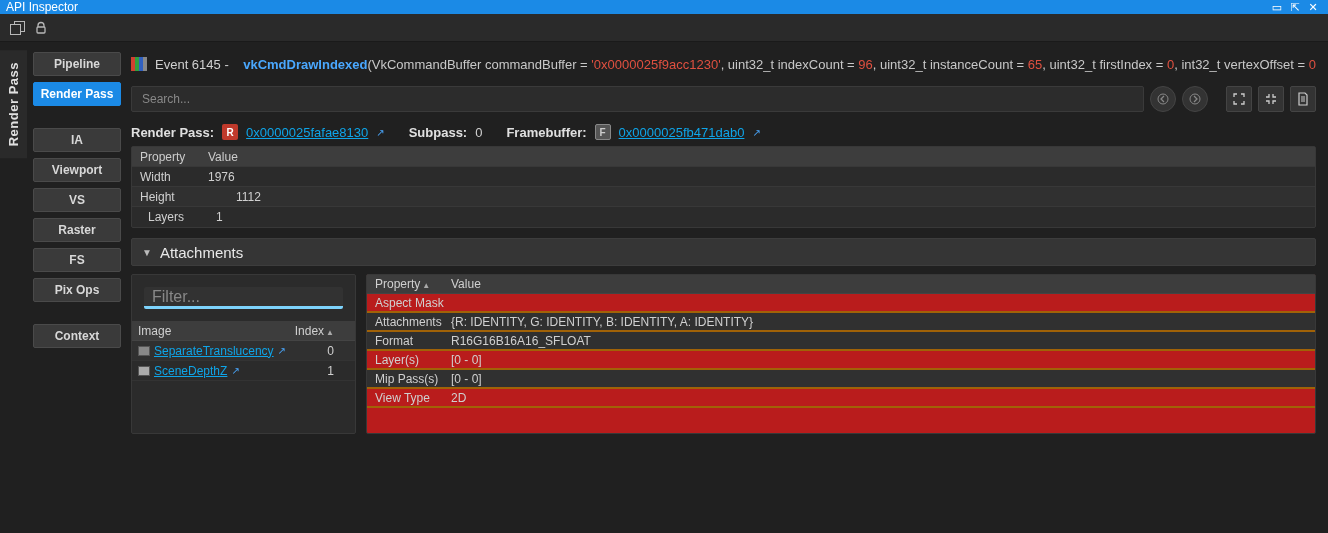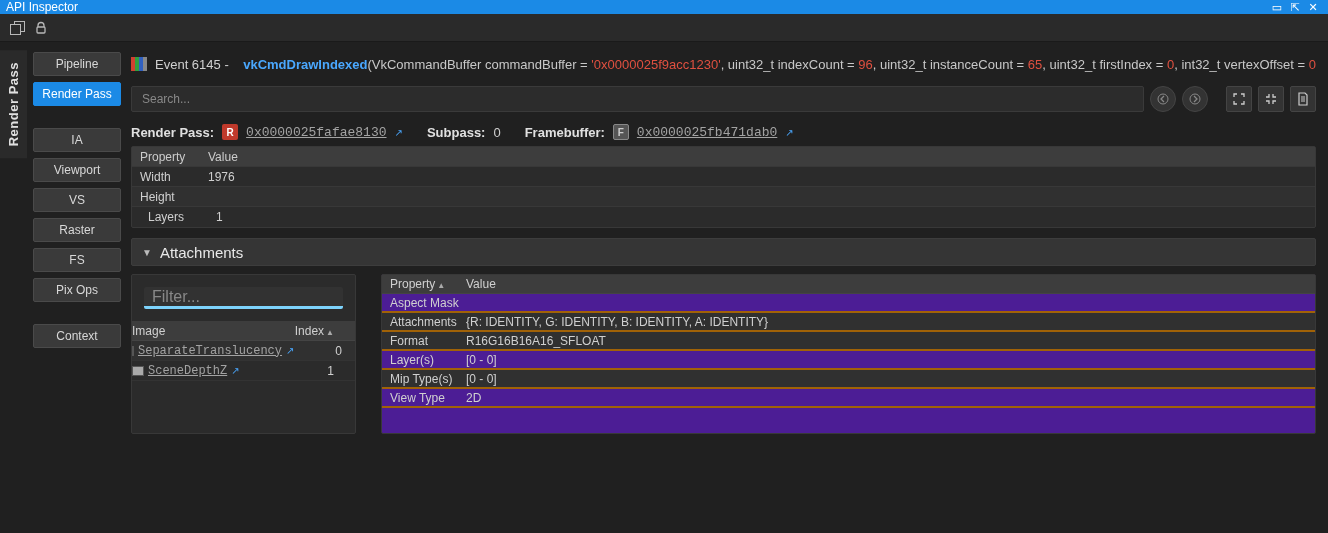--- a/index.html
+++ b/index.html
@@ -69,20 +69,21 @@
 .navbtn {
   background: #3a3a3a;
   border: 1px solid #4a4a4a;
   color: #d8d8d8;
   height: 24px;
   font-size: 12px;
   text-align: center;
   line-height: 22px;
   border-radius: 2px;
   cursor: pointer;
+  font-weight: bold;
 }
 .navbtn.active {
   background: #1b8ae6;
   border-color: #1b8ae6;
   color: #fff;
 }
 .content {
   flex: 1;
   padding: 8px 12px 8px 4px;
   overflow: hidden;
@@ -131,21 +132,21 @@
   margin-bottom: 6px;
 }
 .info-row .lbl { font-weight: bold; color: #e0e0e0; }
 .badge {
   display: inline-flex; align-items: center; justify-content: center;
   width: 16px; height: 16px; font-size: 10px; font-weight: bold;
   color: #fff; border-radius: 2px;
 }
 .badge.r { background: #c0392b; }
 .badge.f { background: #555; border: 1px solid #888; color: #ccc; }
-.link { color: #a3a3a3; cursor: pointer; font-family: Liberation Mono, monospace; }
+.link { color: #0ea5e9; cursor: pointer; }
 .link.u { text-decoration: underline; }
 .ext-icon { color: #4aa8ff; font-size: 10px; }
 .table {
   width: 100%;
   background: #2b2b2b;
   border: 1px solid #383838;
   border-radius: 2px;
   margin-bottom: 10px;
 }
 .table .row {
@@ -191,34 +192,33 @@
   border-bottom: 3px solid #7dd3fc;
   color: #c8c8c8;
   height: 22px;
   padding: 0 8px;
   font-size: 16px;
   margin: 12px;
   border-radius: 2px;
 }
 .filter-input::placeholder { color: #888; }
 .img-table .row { font-size: 12px; }
-.img-table .ic { width: 154px; display: flex; align-items: center; gap: 4px; }
+.img-table .ic { width: 154px; padding-left: 6px; display: flex; align-items: center; gap: 4px; }
 .img-table .idx { width: 56px; text-align: right; padding-right: 8px; }
 .img-table .hd { background: #3d3d3d; height: 20px; border-bottom: 1px solid #444; }
 .img-table .datarow { height: 20px; border-bottom: 1px solid #333; }
-.img-table .datarow.sel { background: #303030; gap: 8px; }
+.img-table .datarow.sel { background: #303030; }
 .tiny-sq { width: 12px; height: 10px; background: #888; border: 1px solid #555; display: inline-block; }
 .sort-tri { font-size: 8px; color: #aaa; margin-left: 2px; }
 .panel-right {
   flex: 1;
-  background: #4c1d95;
+  background: #b91c1c;
   border: 1px solid #383838;
   border-radius: 2px;
   height: 160px;
-  margin-left: 15px;
 }
 .prop-table .row { display: flex; height: 19px; align-items: center; font-size: 12px; border-bottom: 2px solid #a16207; }
 .prop-table .row.hd { background: #3d3d3d; border-bottom: 1px solid #444; }
 .prop-table .row.alt { background: #303030; }
 .prop-table .pc1 { width: 80px; padding-left: 8px; }
 .prop-table .pc2 { flex: 1; padding-left: 4px; }
 .blue { color: #4aa8ff; font-weight: bold; }
 .red { color: #e05040; }
 .gray { color: #c8c8c8; }
 .txt { color: #d0d0d0; }
@@ -329,20 +329,21 @@
       <div class="row hd">
         <div class="c1">Property</div>
         <div class="c2">Value</div>
       </div>
       <div class="row">
         <div class="c1">Width</div>
         <div class="c2">1976</div>
       </div>
       <div class="row alt">
         <div class="c1">Height</div>
+        <div class="c2">1112</div>
       </div>
       <div class="row">
         <div class="c1">Layers</div>
         <div class="c2">1</div>
       </div>
     </div>
 
     <div class="section-header">
       <span class="caret">▼</span>
       <span>Attachments</span>
@@ -389,21 +390,21 @@
           </div>
         <div class="row alt">
             <div class="pc1">Format</div>
             <div class="pc2">R16G16B16A16_SFLOAT</div>
           </div>
         <div class="row">
             <div class="pc1">Layer(s)</div>
             <div class="pc2">[0 - 0]</div>
           </div>
         <div class="row alt">
-            <div class="pc1">Mip Type(s)</div>
+            <div class="pc1">Mip Pass(s)</div>
             <div class="pc2">[0 - 0]</div>
           </div>
         <div class="row">
             <div class="pc1">View Type</div>
             <div class="pc2">2D</div>
           </div>
       </div>
     </div>
 
   </div>

